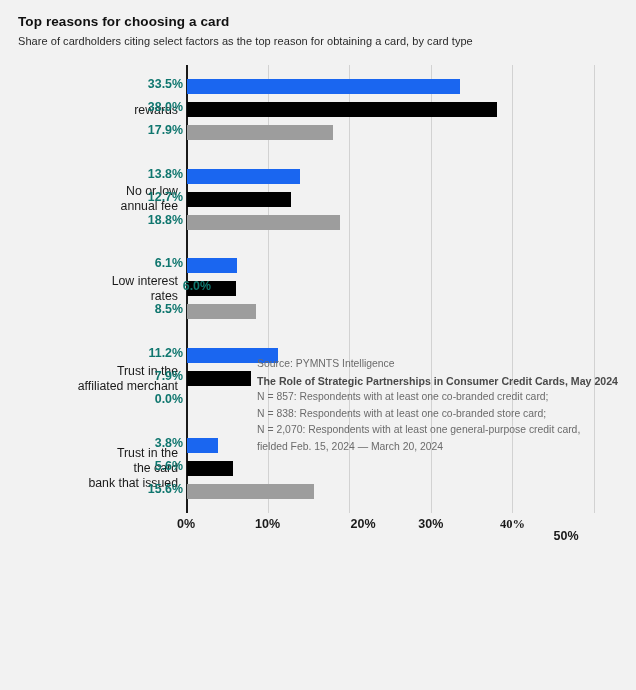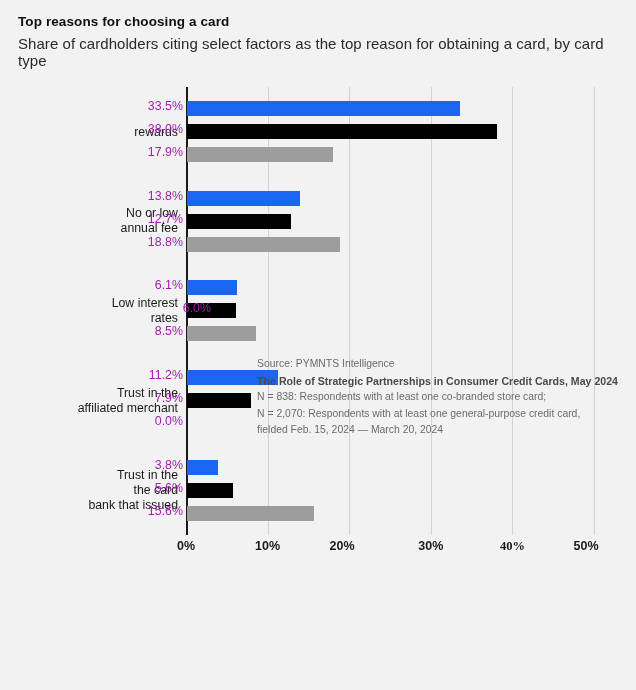--- a/index.html
+++ b/index.html
@@ -22,21 +22,21 @@
     padding: 14px 18px 0 18px;
   }
   .chart-title {
     font-size: 13.5px;
     font-weight: bold;
     color: #101010;
     letter-spacing: 0.1px;
     margin: 0 0 6px 0;
   }
   .chart-subtitle {
-    font-size: 15px;
+    font-size: 11px;
     font-weight: normal;
     color: #2a2a2a;
     margin: 0;
     letter-spacing: 0.05px;
   }
 
   
   .plot-wrap {
     position: relative;
     margin-top: 18px;
@@ -99,22 +99,22 @@
     position: absolute;
     left: 0;
     top: 0;
     height: 15px;
   }
   .bar-value {
     position: absolute;
     top: -2px;
     left: 4px;
     font-size: 12.4px;
-    font-weight: normal;
-    color: #a21caf;
+    font-weight: bold;
+    color: #0f766e;
     white-space: nowrap;
   }
 
   
   .footer {
     position: absolute;
     left: 18px;
     right: 18px;
     bottom: 8px;
     height: 120px;
@@ -163,27 +163,27 @@
   <div class="chart-title">Top reasons for choosing a card</div>
   <div class="chart-subtitle">Share of cardholders citing select factors as the top reason for obtaining a card, by card type</div>
 
   <div class="plot-wrap">
     <div class="plot" id="plot">
       <div class="axis-line"></div>
     <div class="xlabel" style="left: 168px;">0%</div>
         <div class="gridline" style="left: 249.6px;"></div>
         <div class="xlabel" style="left: 249.6px; text-align: center;">10%</div>
         <div class="gridline" style="left: 331.2px;"></div>
-        <div class="xlabel" style="left: 324px;">20%</div>
+        <div class="xlabel" style="left: 345px;">20%</div>
         <div class="gridline" style="left: 412.8px;"></div>
         <div class="xlabel" style="left: 412.8px;">30%</div>
         <div class="gridline" style="left: 494.4px;"></div>
         <div class="xlabel" style="left: 494.4px; font-family: Liberation Serif, serif;">40%</div>
         <div class="gridline" style="left: 576px;"></div>
-        <div class="xlabel" style="left: 568px;">50%</div>
+        <div class="xlabel" style="left: 548px; margin-top: 12px;">50%</div>
         <div class="group" style="top: 0px; height: 89.6px;">
           <div class="group-label">
             <div>rewards</div>
           </div>
           <div class="bar-row" style="top: 14.3px;">
             <div class="bar" style="width: 273.36px; background: rgb(26, 102, 240);"></div>
             <div class="bar-value" style="left: -4px; transform: translateX(-100%);">33.5%</div>
           </div>
           <div class="bar-row" style="top: 37.3px;">
             <div class="bar" style="width: 310.08px; background: rgb(0, 0, 0);"></div>
@@ -266,19 +266,20 @@
             <div class="bar-value" style="left: -4px; transform: translateX(-100%);">15.6%</div>
           </div>
         </div>
       </div>
   </div>
 
   <div class="footer">
     <div class="source-block">
       <div>Source: PYMNTS Intelligence</div>
       <div class="bold-line">The Role of Strategic Partnerships in Consumer Credit Cards, May 2024</div>
+      <div>N = 857: Respondents with at least one co-branded credit card;</div>
       <div>N = 838: Respondents with at least one co-branded store card;</div>
       <div>N = 2,070: Respondents with at least one general-purpose credit card,</div>
       <div>fielded Feb. 15, 2024 — March 20, 2024</div>
     </div>
   </div>
 
 </div>
 
 </body></html>

